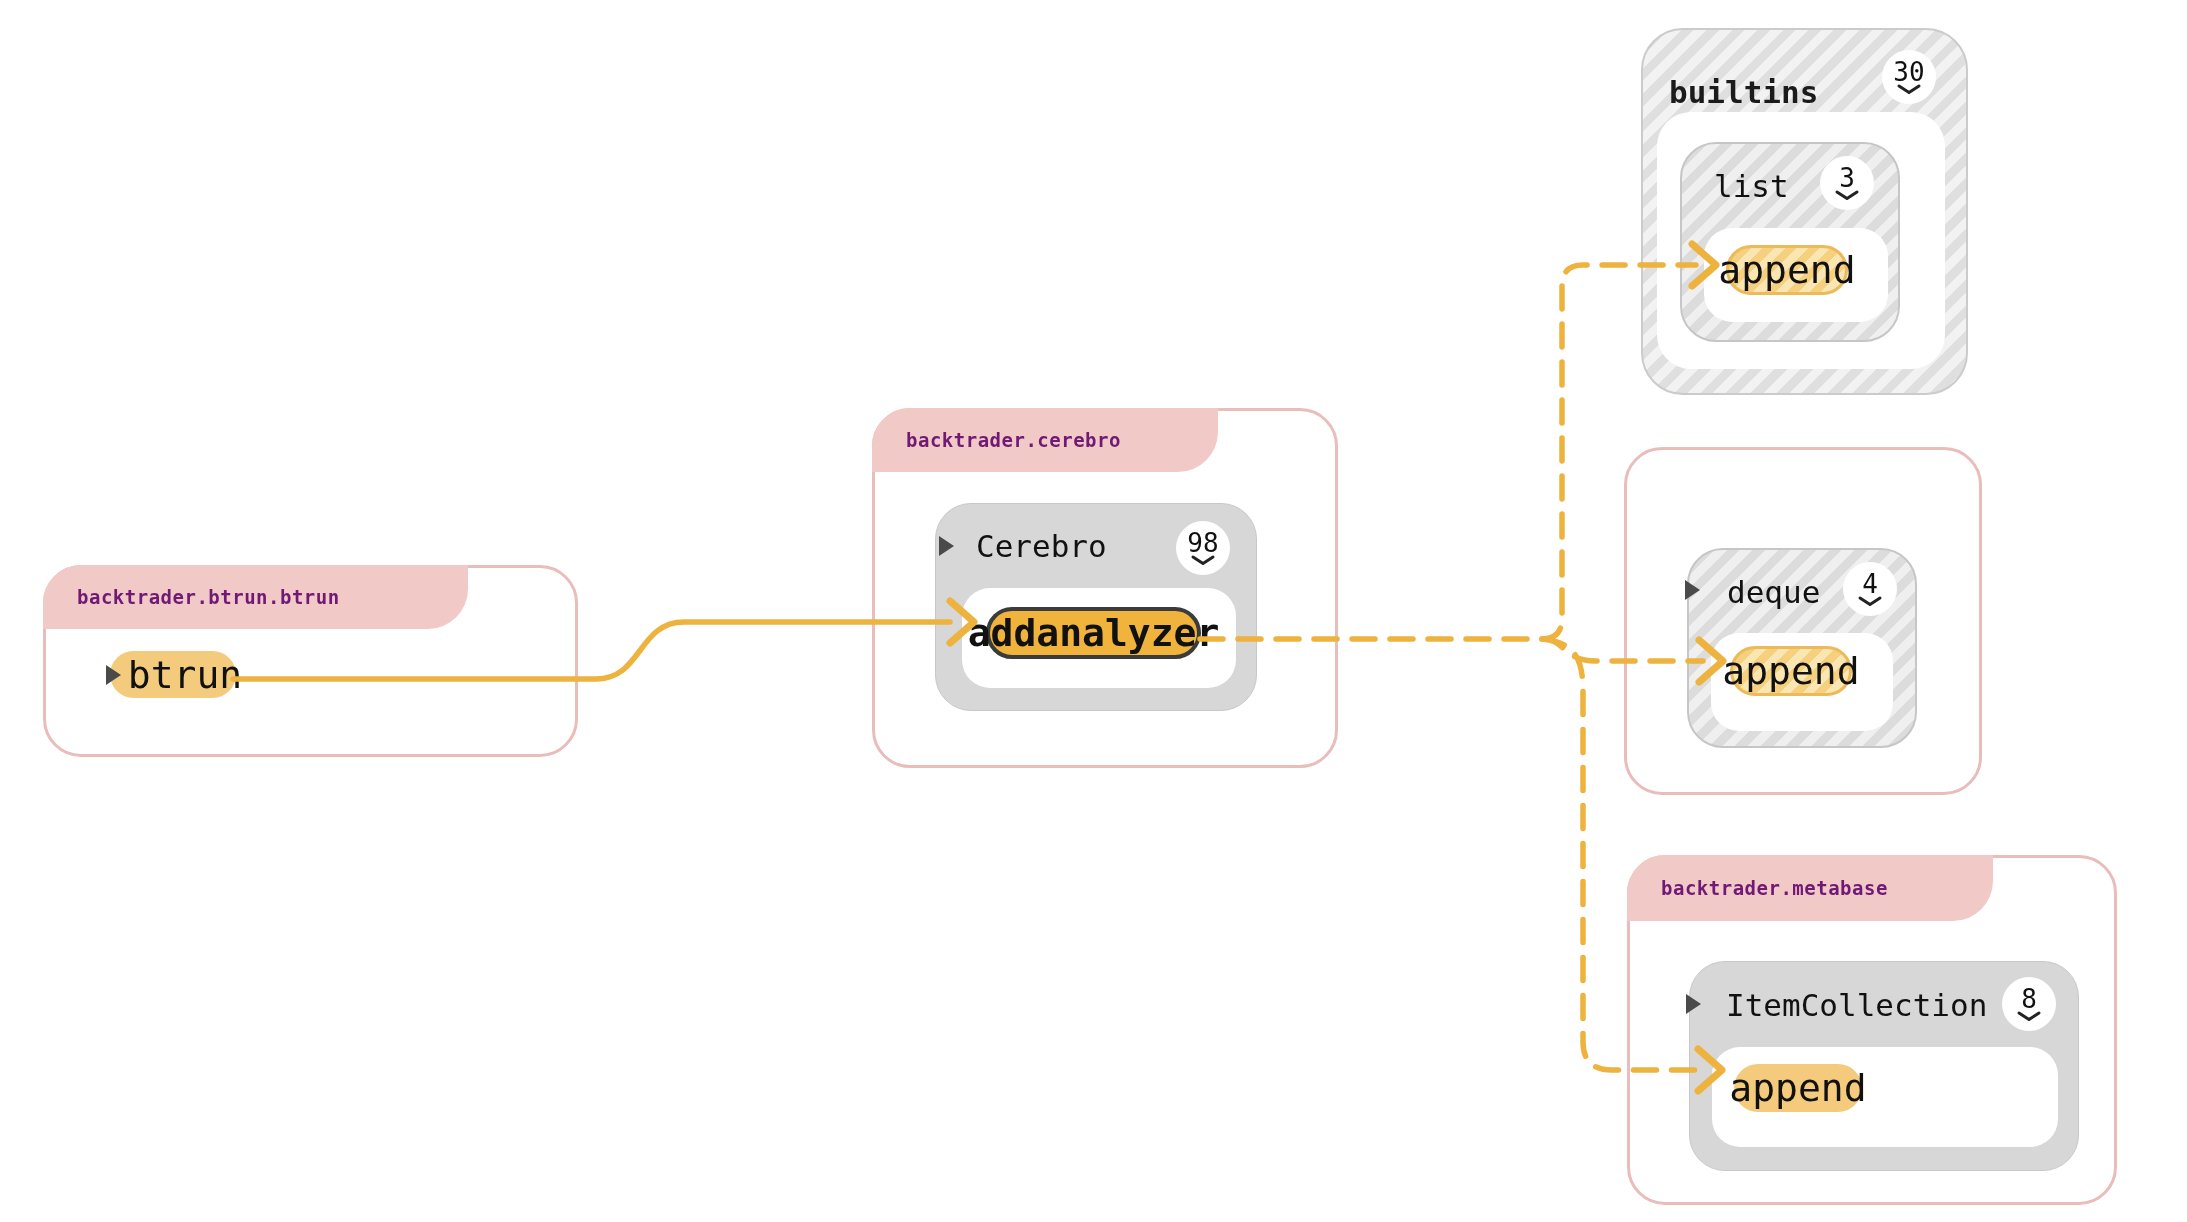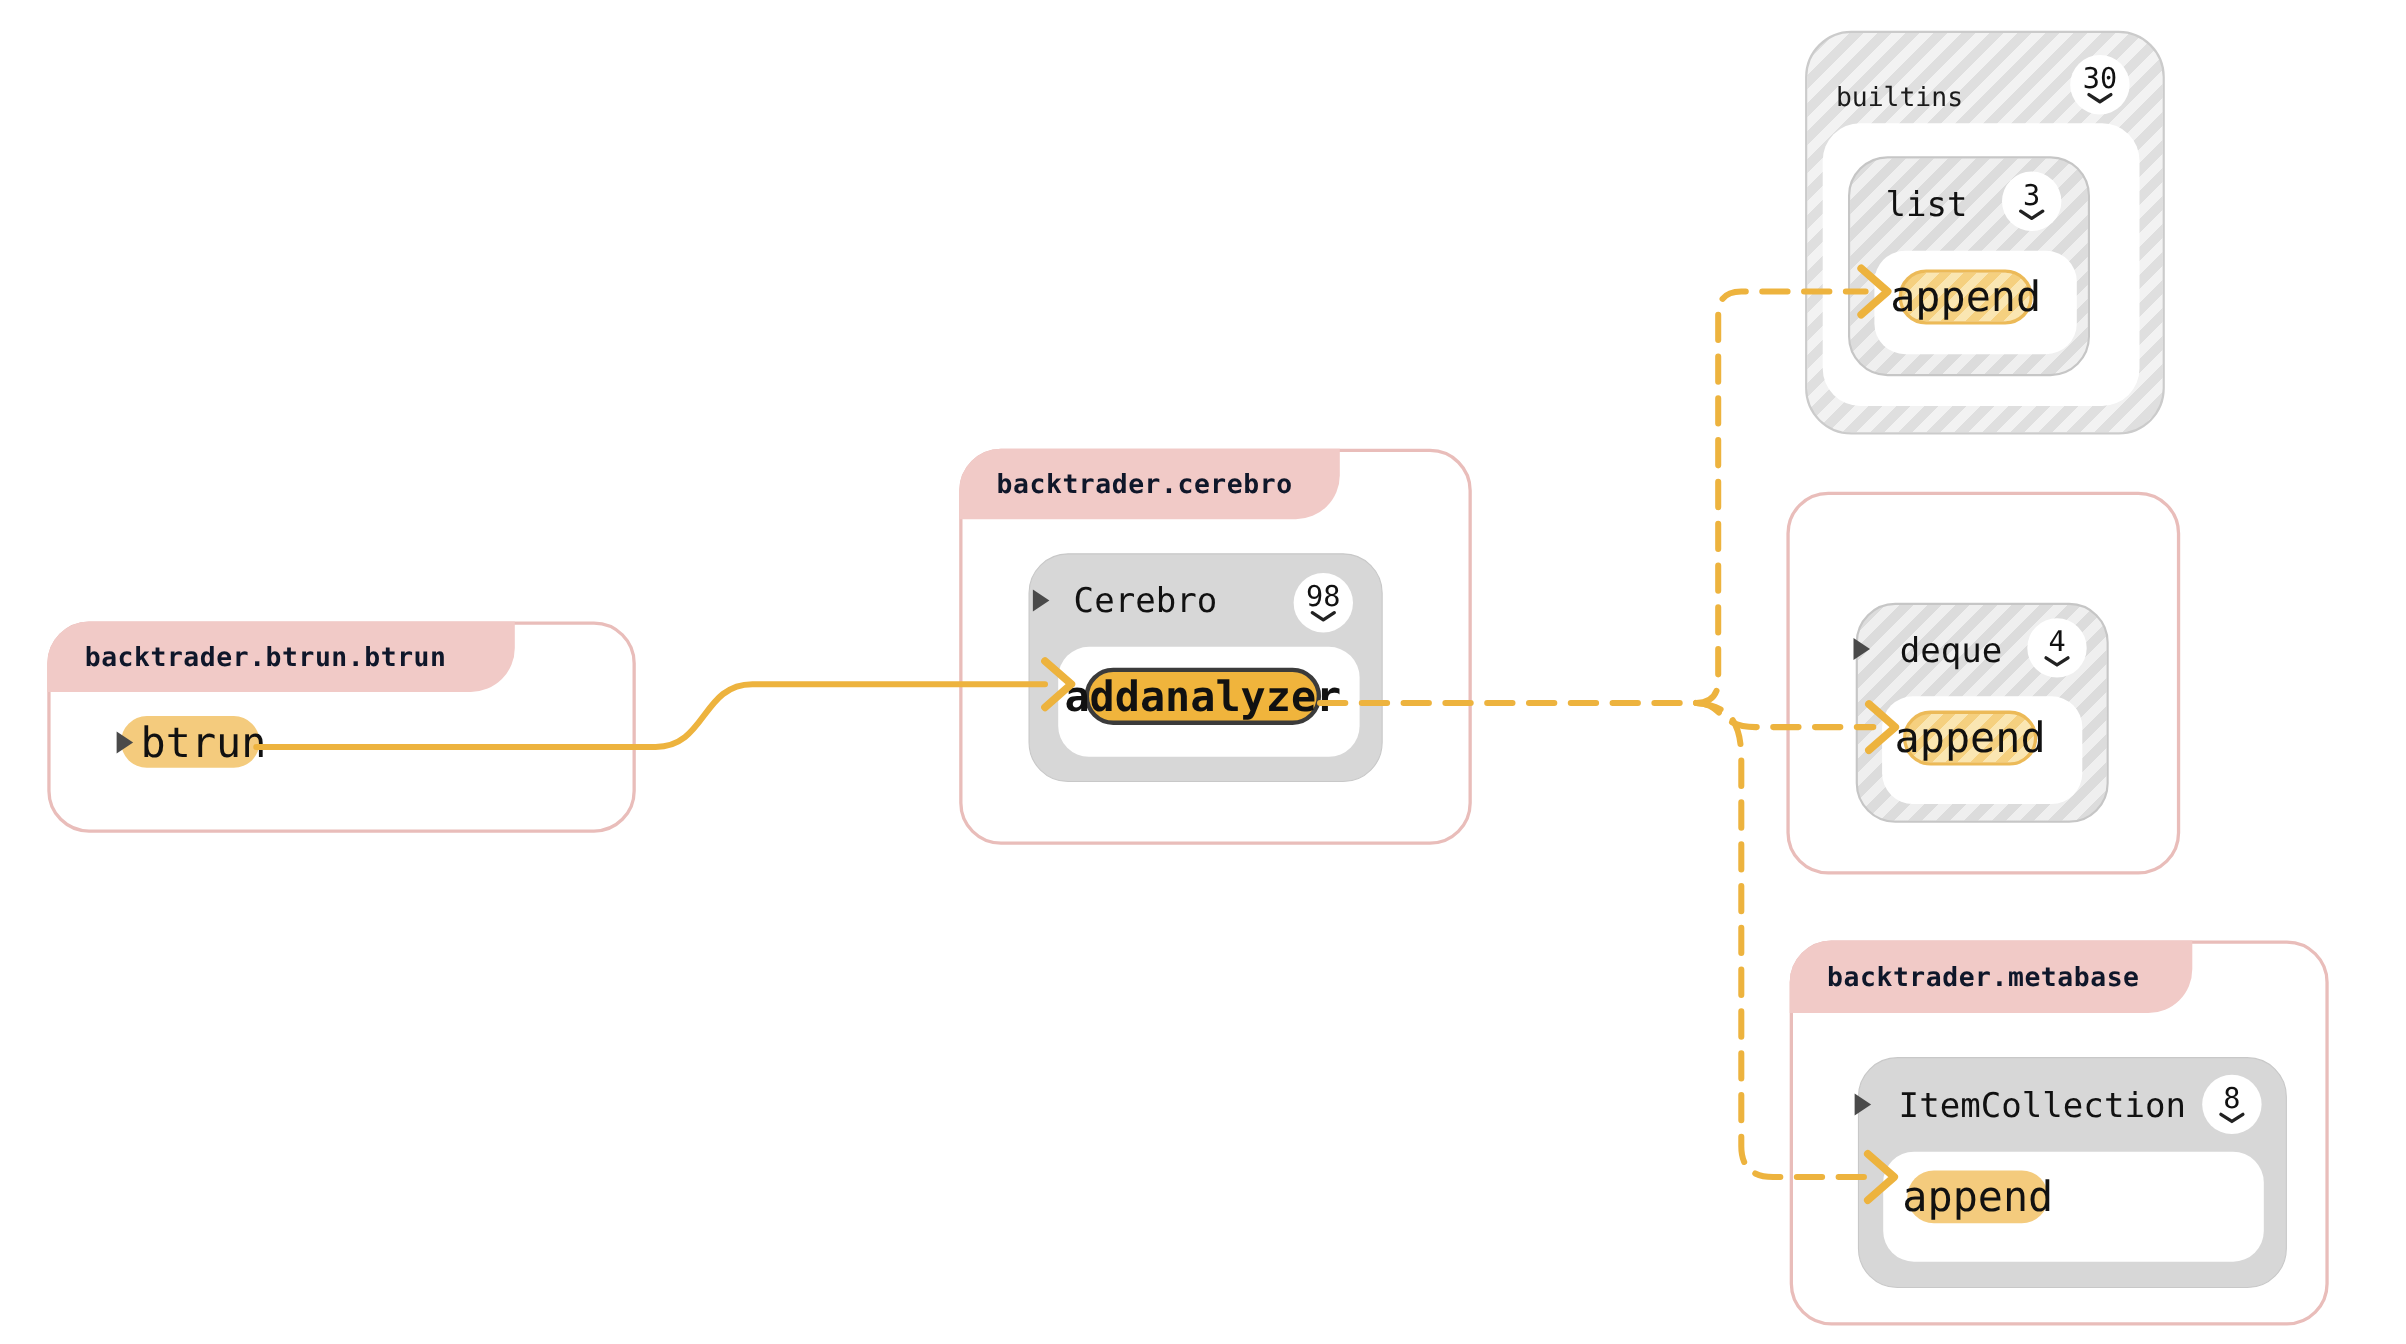--- a/index.html
+++ b/index.html
@@ -11,27 +11,27 @@
   
   .module {
     position:absolute; box-sizing:border-box; background:#ffffff;
     border:3px solid #E9BDBA; border-radius:38px;
   }
   .module-tab {
     position:absolute; top:-3px; left:-3px; box-sizing:border-box;
     background:#F1CAC7; border-radius:38px 0 40px 0;
     display:flex; align-items:center; padding:0 44px 0 34px;
   }
-  .module-title { font-size:24px; font-weight:bold; color:#0f172a; white-space:nowrap; letter-spacing:0.5px; }
+  .module-title { font-size:19px; font-weight:bold; color:#701a75; white-space:nowrap; letter-spacing:0.5px; }
 
   .module.hatched {
     background:repeating-linear-gradient(135deg,#f2f2f2 0 9px,#dfdfdf 9px 18px);
     border:2.5px solid #CBCBCB; border-radius:42px;
   }
-  .module-title-plain { font-size:24px; font-weight:normal; color:#1b1b1b; white-space:nowrap; }
+  .module-title-plain { font-size:31px; font-weight:bold; color:#1b1b1b; white-space:nowrap; }
 
   .white-box { position:absolute; background:#ffffff; border-radius:34px; }
 
   
   .classnode {
     position:absolute; box-sizing:border-box; border-radius:36px;
     background:#D7D7D7; border:1.5px solid #C8C8C8;
   }
   .classnode.hatched {
     background:repeating-linear-gradient(135deg,#efefef 0 9px,#dcdcdc 9px 18px);

